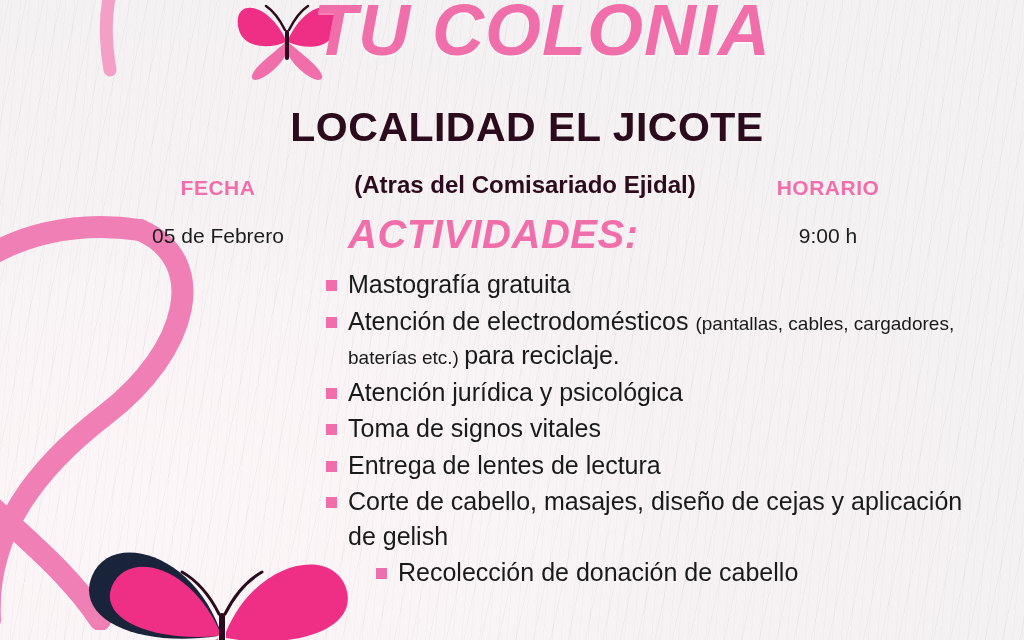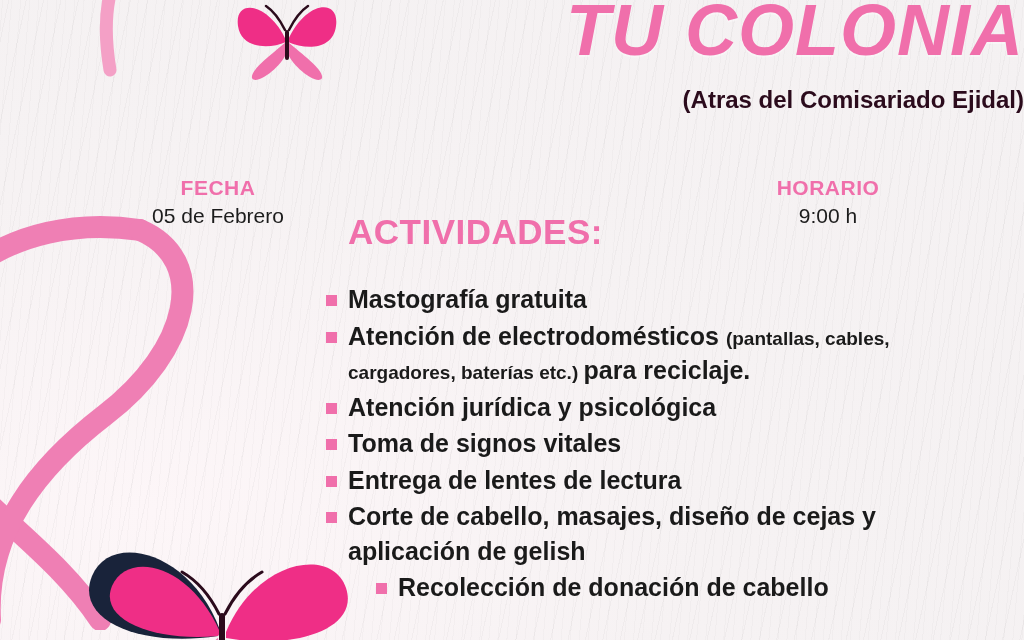--- a/index.html
+++ b/index.html
@@ -77,21 +77,21 @@
     top: 520px;
     width: 330px;
     height: 200px;
   }
 
   .title-wrap {
     position: absolute;
     left: 0;
     right: 0;
     top: 0;
-    text-align: right;
+    text-align: center;
   }
   .main-title {
     font-size: 72px;
     font-weight: bold;
     font-style: italic;
     color: #f06fab;
     letter-spacing: 1px;
     margin: -6px 0 0 0;
     line-height: 1.0;
     text-shadow: 0 2px 0 rgba(255,255,255,0.4);
@@ -129,42 +129,42 @@
   }
   .meta-label {
     font-size: 21px;
     font-weight: bold;
     color: #f06fab;
     letter-spacing: 0.5px;
   }
   .meta-value {
     font-size: 21px;
     color: #1c1c1c;
-    margin-top: 4px;
+    margin-top: 24px;
   }
 
   .activities {
     position: absolute;
     left: 320px;
     top: 212px;
     width: 660px;
   }
   .activities-title {
-    font-size: 35px;
+    font-size: 40px;
     font-weight: bold;
     color: #f06fab;
     letter-spacing: 0.5px;
     padding-left: 28px;
+    font-style: italic;
   }
   ul.act-list {
     list-style: none;
-    margin: 30px 0 0 0;
+    margin: 10px 0 0 0;
     padding: 0;
     color: #1a1a1a;
-    font-weight: bold;
   }
   ul.act-list li {
     font-size: 25px;
     line-height: 1.38;
     margin-bottom: 2px;
     position: relative;
     padding-left: 28px;
   }
   ul.act-list li .bullet {
     position: absolute;
@@ -221,20 +221,21 @@
       <path d="M148,118 C120,140 84,182 96,196 C112,208 140,164 150,134 Z" fill="#f06fab"></path>
       <path d="M156,120 C186,142 222,182 210,196 C194,208 166,164 156,134 Z" fill="#f06fab"></path>
       <path d="M152,96 L152,166" stroke="#2b0b1c" stroke-width="6" stroke-linecap="round"></path>
       <path d="M149,94 C138,72 126,60 112,52" stroke="#2b0b1c" stroke-width="3" fill="none" stroke-linecap="round"></path>
       <path d="M155,94 C166,72 178,60 192,52" stroke="#2b0b1c" stroke-width="3" fill="none" stroke-linecap="round"></path>
     </g>
   </svg>
 
   <div class="title-wrap">
     <div class="main-title">TU COLONIA</div>
+    <div class="subtitle">LOCALIDAD EL JICOTE</div>
     <div class="sub-note">(Atras del Comisariado Ejidal)</div>
   </div>
 
   <div class="meta-left">
     <div class="meta-label">FECHA</div>
     <div class="meta-value">05 de Febrero</div>
   </div>
 
   <div class="meta-right">
     <div class="meta-label">HORARIO</div>

